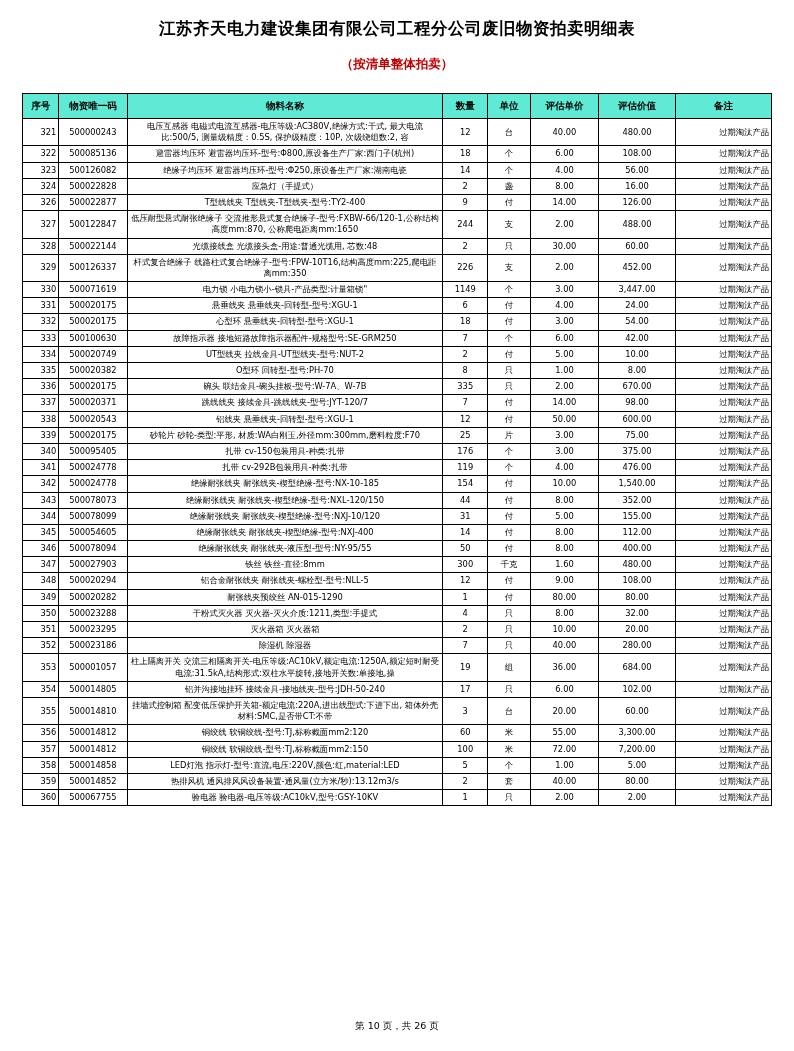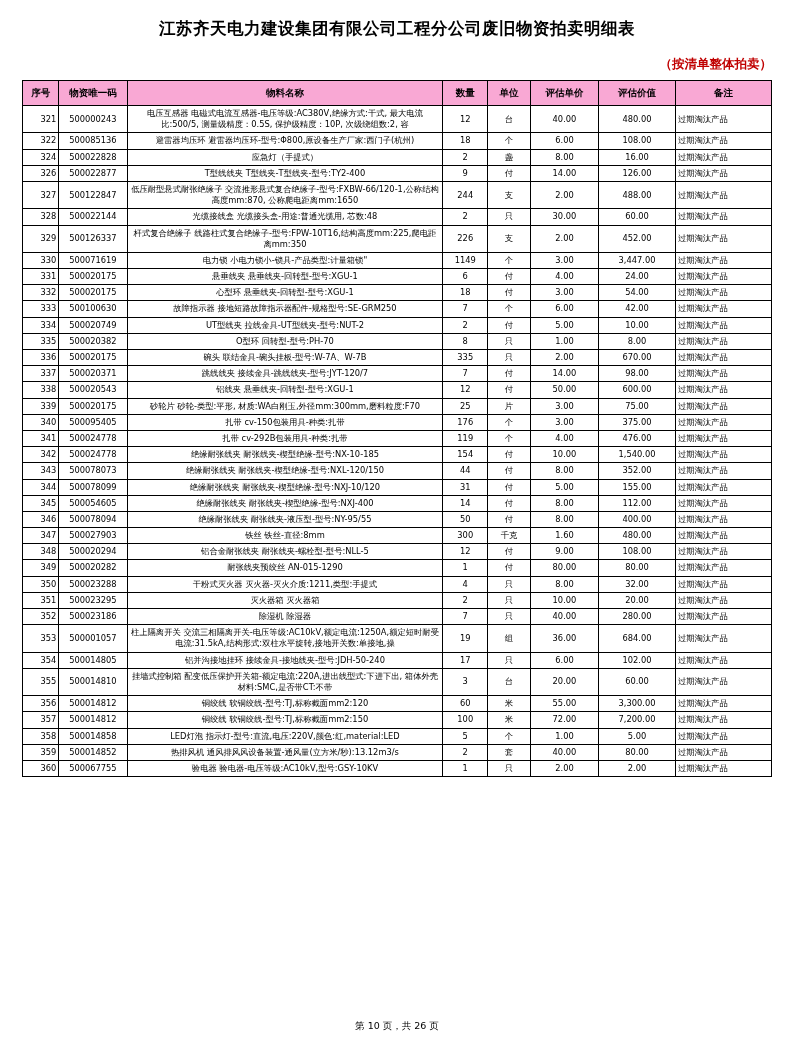--- a/index.html
+++ b/index.html
@@ -25,58 +25,58 @@
     text-align: center;
     font-family: "DejaVu Serif", "Liberation Serif", serif;
     font-weight: bold;
     font-size: 16.5px;
     letter-spacing: 0.5px;
     color: #000;
     margin-top: 4px;
     margin-bottom: 16px;
   }
   .doc-subtitle {
-    text-align: right;
+    text-align: center;
     font-family: "DejaVu Serif", "Liberation Serif", serif;
     font-weight: bold;
     font-size: 12.5px;
     color: #c00000;
-    margin-bottom: 7px;
+    margin-bottom: 20px;
   }
   table.sheet {
     border-collapse: collapse;
     width: 750px;
     margin: 0 auto;
     table-layout: fixed;
   }
   table.sheet th, table.sheet td {
     border: 1px solid #000000;
     font-size: 8.3px;
     line-height: 1.35;
     padding: 2px 2px;
     vertical-align: middle;
     word-wrap: break-word;
     overflow-wrap: break-word;
   }
   table.sheet thead th {
-    background: #f9a8d4;
+    background: #5eead4;
     text-align: center;
     font-weight: bold;
     font-size: 9.5px;
     height: 20px;
     font-family: "DejaVu Sans", "Liberation Sans", sans-serif;
   }
   td.c-seq { text-align: right; width: 34px; }
   td.c-code { text-align: center; width: 62px; }
   td.c-name { text-align: center; width: 300px; padding-left: 3px; padding-right: 3px; }
   td.c-qty  { text-align: center; width: 42px; }
   td.c-unit { text-align: center; width: 38px; }
   td.c-price{ text-align: center; width: 62px; }
   td.c-value{ text-align: center; width: 70px; }
-  td.c-note { text-align: left; width: 88px; }
+  td.c-note { text-align: right; width: 88px; }
 
   col.w-seq { width: 34px; }
   col.w-code { width: 64px; }
   col.w-name { width: 296px; }
   col.w-qty { width: 42px; }
   col.w-unit { width: 40px; }
   col.w-price { width: 64px; }
   col.w-value { width: 72px; }
   col.w-note { width: 90px; }
 
@@ -137,20 +137,30 @@
           <td class="c-seq">322</td>
           <td class="c-code">500085136</td>
           <td class="c-name">避雷器均压环  避雷器均压环-型号:Φ800,原设备生产厂家:西门子(杭州)</td>
           <td class="c-qty">18</td>
           <td class="c-unit">个</td>
           <td class="c-price">6.00</td>
           <td class="c-value">108.00</td>
           <td class="c-note">过期淘汰产品</td>
         </tr>
         <tr>
+          <td class="c-seq">323</td>
+          <td class="c-code">500126082</td>
+          <td class="c-name">绝缘子均压环  避雷器均压环-型号:Φ250,原设备生产厂家:湖南电瓷</td>
+          <td class="c-qty">14</td>
+          <td class="c-unit">个</td>
+          <td class="c-price">4.00</td>
+          <td class="c-value">56.00</td>
+          <td class="c-note">过期淘汰产品</td>
+        </tr>
+        <tr>
           <td class="c-seq">324</td>
           <td class="c-code">500022828</td>
           <td class="c-name">应急灯（手提式）</td>
           <td class="c-qty">2</td>
           <td class="c-unit">盏</td>
           <td class="c-price">8.00</td>
           <td class="c-value">16.00</td>
           <td class="c-note">过期淘汰产品</td>
         </tr>
         <tr>

